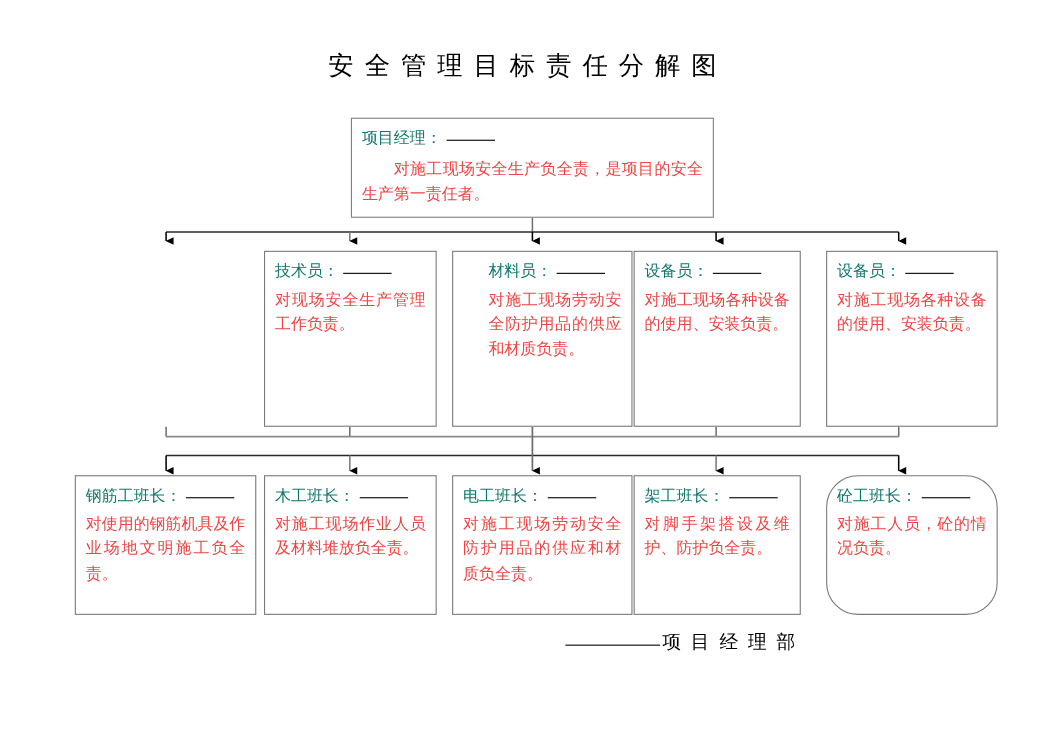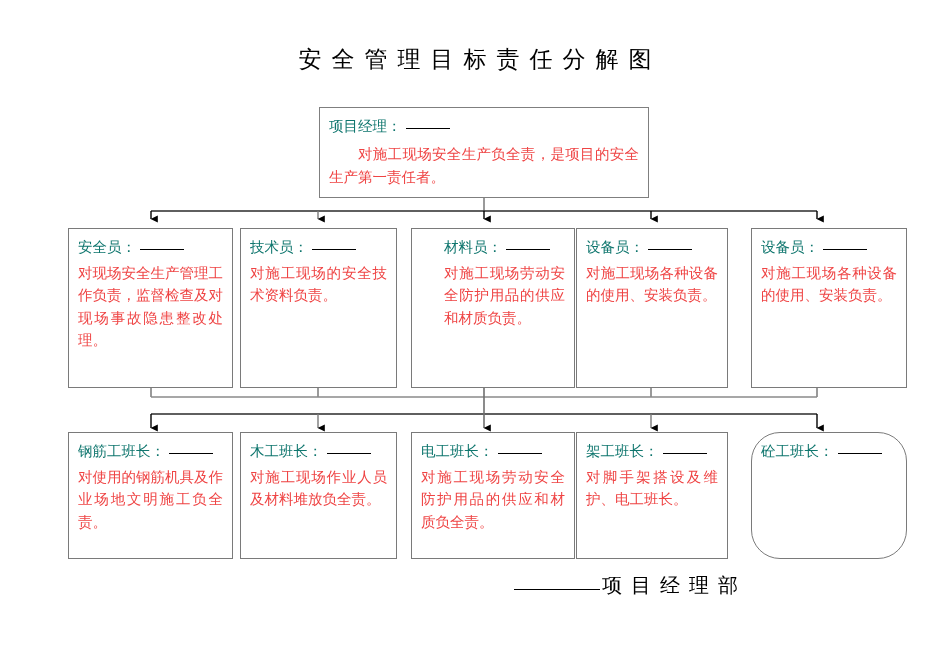--- a/index.html
+++ b/index.html
@@ -82,21 +82,21 @@
   }
   .node.root .node-body {
     text-indent: 2em;
     margin-top: 6px;
     line-height: 1.6;
   }
 
   
   .footer-line {
     position: absolute;
-    font-size: 20px;
+    font-size: 17px;
     color: #000;
     white-space: nowrap;
   }
   .footer-line .sig-blank {
     display: inline-block;
     border-bottom: 1.5px solid #000;
     width: 86px;
     vertical-align: 2px;
   }
   .footer-line .sig-text {
@@ -145,32 +145,26 @@
     <line x1="484" y1="388" x2="484" y2="428" stroke="#6f6f6f" stroke-width="1.6" marker-end="url(#arrowhead)"></line>
   </svg>
 
   <div class="node root" style="left:319px; top:107px; width:330px; height:91px;">
     <div class="node-title">
       <span>项目经理：</span><span class="blank"></span>
     </div>
     <div class="node-body">对施工现场安全生产负全责，是项目的安全生产第一责任者。</div>
   </div>
 
-  <div class="node" style="left:68px; top:228px; width:165px; height:160px;">
-    <div class="node-title">
-      <span>安全员：</span><span class="blank"></span>
-    </div>
-    <div class="node-body">对现场安全生产管理工作负责，监督检查及对现场事故隐患整改处理。</div>
-  </div>
 
   <div class="node" style="left:240px; top:228px; width:157px; height:160px;">
     <div class="node-title">
       <span>技术员：</span><span class="blank"></span>
     </div>
-    <div class="node-body">对施工现场的安全技术资料负责。</div>
+    <div class="node-body">对现场安全生产管理工作负责。</div>
   </div>
 
   <div class="node" style="left:411px; top:228px; width:164px; height:160px;padding-left:32px;">
     <div class="node-title">
       <span>材料员：</span><span class="blank"></span>
     </div>
     <div class="node-body">对施工现场劳动安全防护用品的供应和材质负责。</div>
   </div>
 
   <div class="node" style="left:576px; top:228px; width:152px; height:160px;">
@@ -205,26 +199,27 @@
     <div class="node-title">
       <span>木工班长：</span><span class="blank"></span>
     </div>
     <div class="node-body">对施工现场作业人员及材料堆放负全责。</div>
   </div>
 
   <div class="node" style="left:576px; top:432px; width:152px; height:127px;">
     <div class="node-title">
       <span>架工班长：</span><span class="blank"></span>
     </div>
-    <div class="node-body">对脚手架搭设及维护、电工班长。</div>
+    <div class="node-body">对脚手架搭设及维护、防护负全责。</div>
   </div>
 
   <div class="node" style="left:751px; top:432px; width:156px; height:127px;border-radius:29px;">
     <div class="node-title">
       <span>砼工班长：</span><span class="blank"></span>
     </div>
+    <div class="node-body">对施工人员，砼的情况负责。</div>
   </div>
 
   <div class="footer-line" style="left:514px; top:572px;">
     <span class="sig-blank"></span><span class="sig-text">项目经理部</span>
   </div>
 
 </div>
 
 </body></html>

